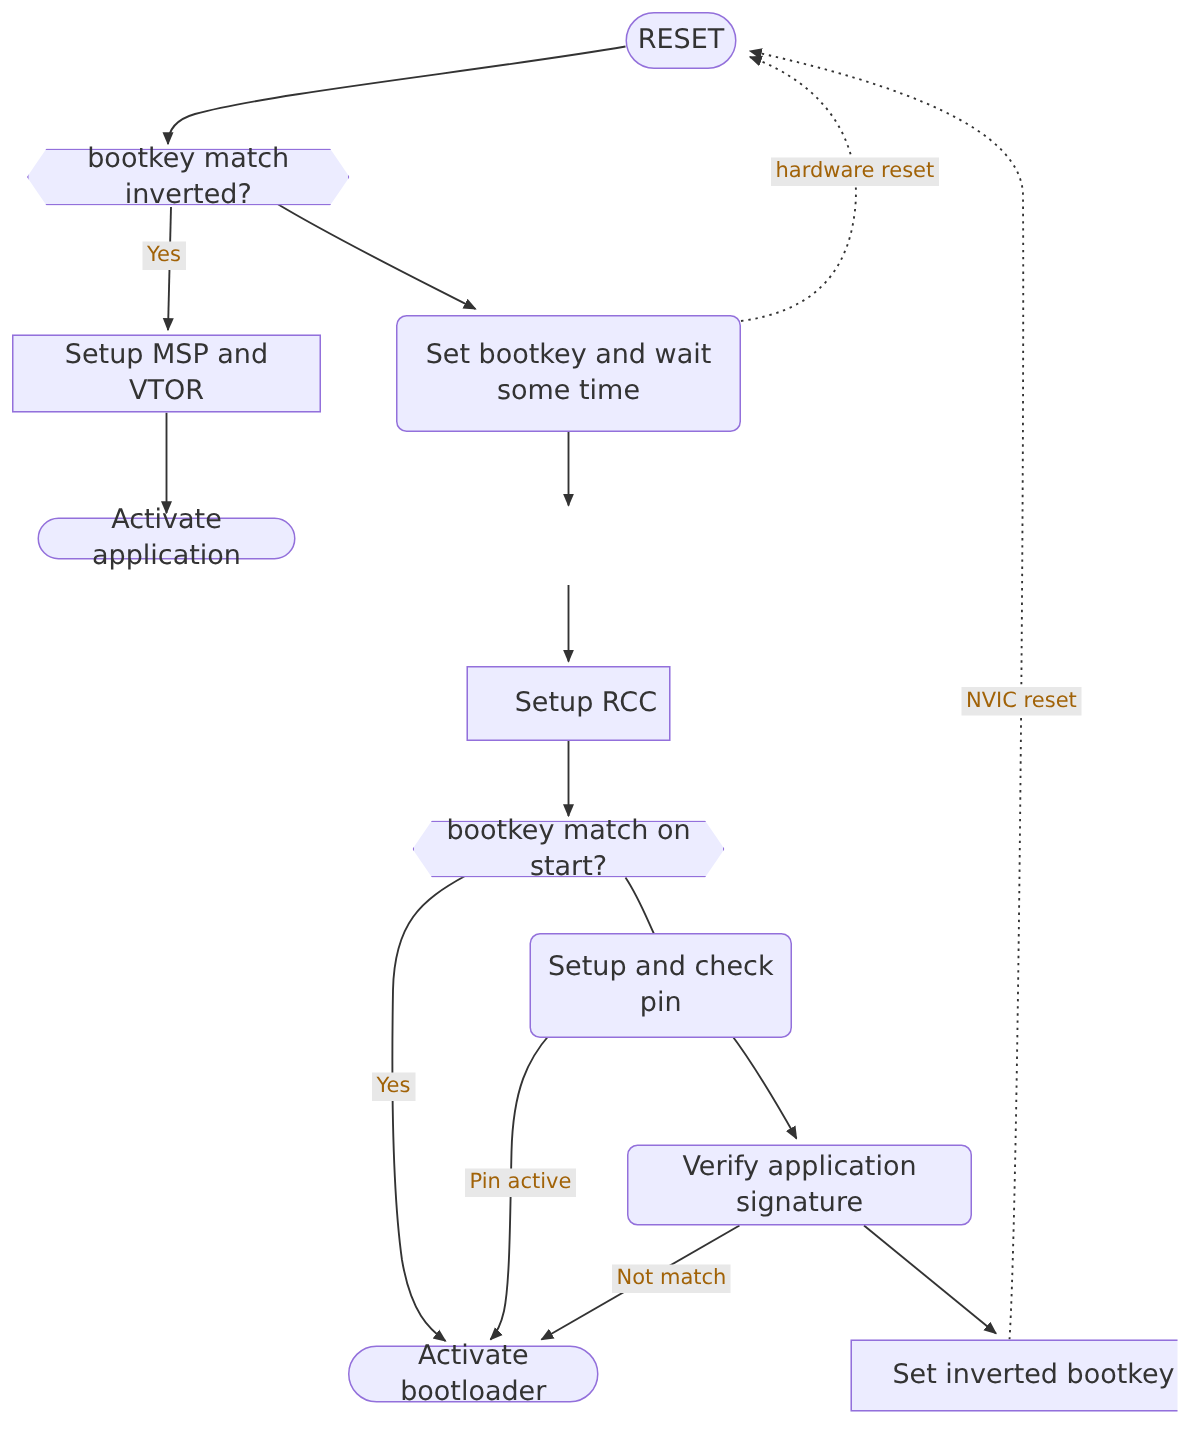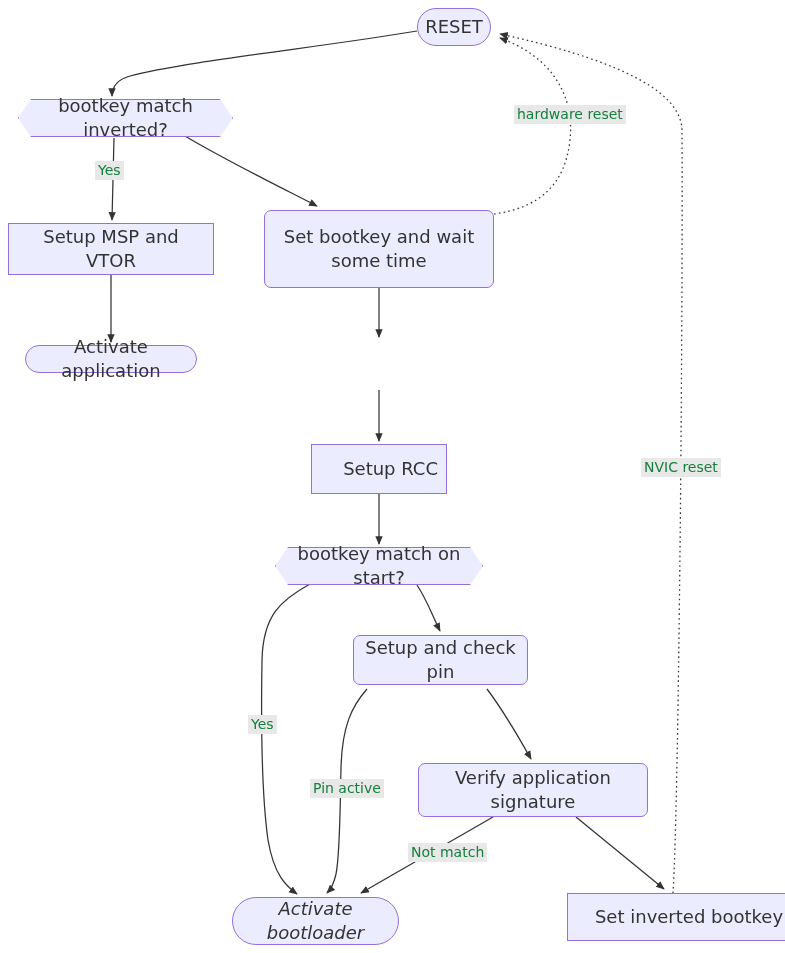--- a/index.html
+++ b/index.html
@@ -58,21 +58,21 @@
     clip-path: polygon(13px 0, calc(100% - 13px) 0, 100% 50%, calc(100% - 13px) 100%, 13px 100%, 0 50%);
   }
   .node.hex .hexlabel {
     position: relative;
     z-index: 2;
   }
   .node .lbl { position: relative; z-index: 2; }
   .edge-label {
     position: absolute;
     background: #e8e8e8;
-    color: #15803d;
+    color: #a16207;
     font-size: 14px;
     line-height: 1.2;
     padding: 1px 3px;
     white-space: nowrap;
     box-sizing: border-box;
   }
 </style>
 </head>
 <body>
 
@@ -146,29 +146,29 @@
 
   <div class="node rect" style="left:311px; top:444px; width:136px; height:50px;justify-content:flex-end;">
     <span class="lbl">Setup RCC</span>
   </div>
 
   <div class="node hex" style="left:275px; top:547px; width:208px; height:38px;">
     <span class="hexbg"></span>
     <span class="hexlabel">bootkey match on start?</span>
   </div>
 
-  <div class="node round" style="left:353px; top:635px; width:175px; height:50px;">
+  <div class="node round" style="left:353px; top:622px; width:175px; height:70px;">
     <span class="lbl">Setup and check pin</span>
   </div>
 
   <div class="node round" style="left:418px; top:763px; width:230px; height:54px;text-align:center;">
     <span class="lbl">Verify application signature</span>
   </div>
 
-  <div class="node stadium" style="left:232px; top:897px; width:167px; height:48px;font-style:italic;">
+  <div class="node stadium" style="left:232px; top:897px; width:167px; height:38px;">
     <span class="lbl">Activate bootloader</span>
   </div>
 
   <div class="node rect" style="left:567px; top:893px; width:244px; height:48px;">
     <span class="lbl">Set inverted bootkey</span>
   </div>
 
   <div class="edge-label" style="left:95px; top:161px;">Yes</div>
 
   <div class="edge-label" style="left:514px; top:105px;">hardware reset</div>

